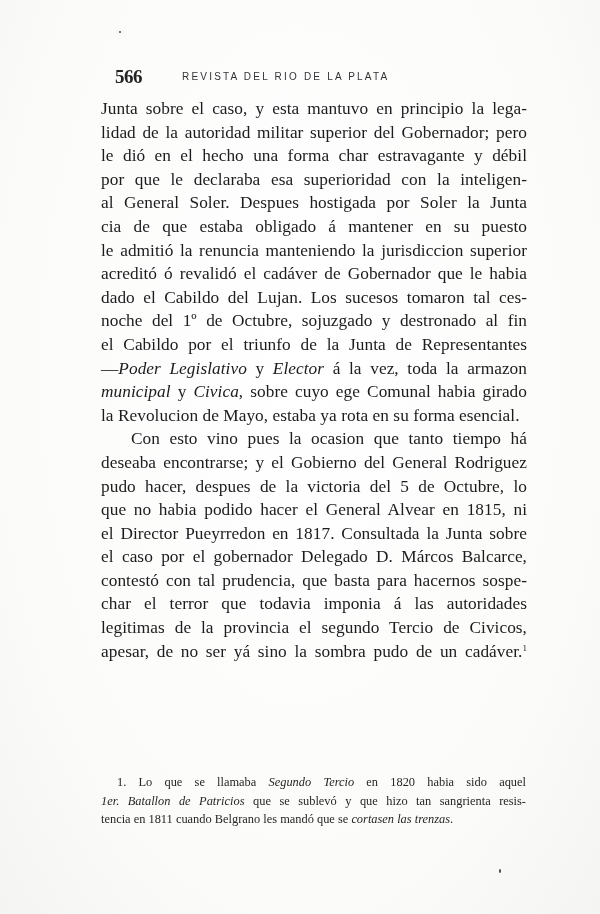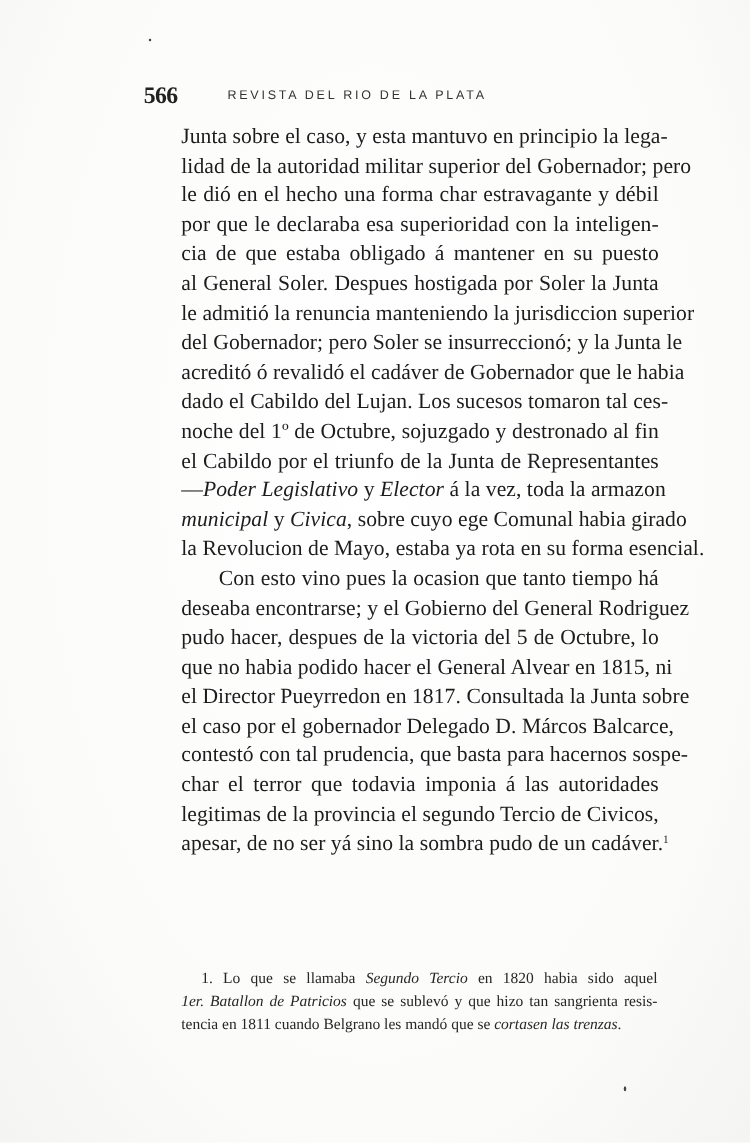--- a/index.html
+++ b/index.html
@@ -60,21 +60,20 @@
       line-height: 23.6px;
       color: #1c1c1c;
       letter-spacing: 0.05px;
     }
     .line {
       display: block;
       white-space: nowrap;
       text-align: justify;
       text-align-last: justify;
       height: 23.6px;
-      margin-left: 44px;
     }
     .line.last {
       text-align-last: left;
     }
     .line.indent {
       padding-left: 30px;
     }
     .footnotes {
       position: absolute;
       left: 101px;
@@ -107,24 +106,23 @@
   <div class="header">
     <span class="page-number">566</span>
     <span class="running-head">Revista del Rio de la Plata</span>
   </div>
 
   <div class="body-text" id="body-text">
       <span class="line"><span>Junta sobre el caso, y esta mantuvo en principio la lega-</span></span>
       <span class="line"><span>lidad de la autoridad militar superior del Gobernador; pero</span></span>
       <span class="line"><span>le dió en el hecho una forma char estravagante y débil</span></span>
       <span class="line"><span>por que le declaraba esa superioridad con la inteligen-</span></span>
+      <span class="line"><span>al General Soler. Despues hostigada por Soler la Junta</span></span>
       <span class="line"><span>cia de que estaba obligado á mantener en su puesto</span></span>
-      <span class="line"><span>al General Soler. Despues hostigada por Soler la Junta</span></span>
       <span class="line"><span>le admitió la renuncia manteniendo la jurisdiccion superior</span></span>
-      <span class="line"><span>del Gobernador; pero Soler se insurreccionó; y la Junta le</span></span>
       <span class="line"><span>acreditó ó revalidó el cadáver de Gobernador que le habia</span></span>
       <span class="line"><span>dado el Cabildo del Lujan. Los sucesos tomaron tal ces-</span></span>
       <span class="line"><span>noche del 1º de Octubre, sojuzgado y destronado al fin</span></span>
       <span class="line"><span>el Cabildo por el triunfo de la Junta de Representantes</span></span>
       <span class="line"><span>—</span><i>Poder Legislativo</i><span> y </span><i>Elector</i><span> á la vez, toda la armazon</span></span>
       <span class="line"><i>municipal</i><span> y </span><i>Civica</i><span>, sobre cuyo ege Comunal habia girado</span></span>
       <span class="line last"><span>la Revolucion de Mayo, estaba ya rota en su forma esencial.</span></span>
       <span class="line indent"><span>Con esto vino pues la ocasion que tanto tiempo há</span></span>
       <span class="line"><span>deseaba encontrarse; y el Gobierno del General Rodriguez</span></span>
       <span class="line"><span>pudo hacer, despues de la victoria del 5 de Octubre, lo</span></span>

